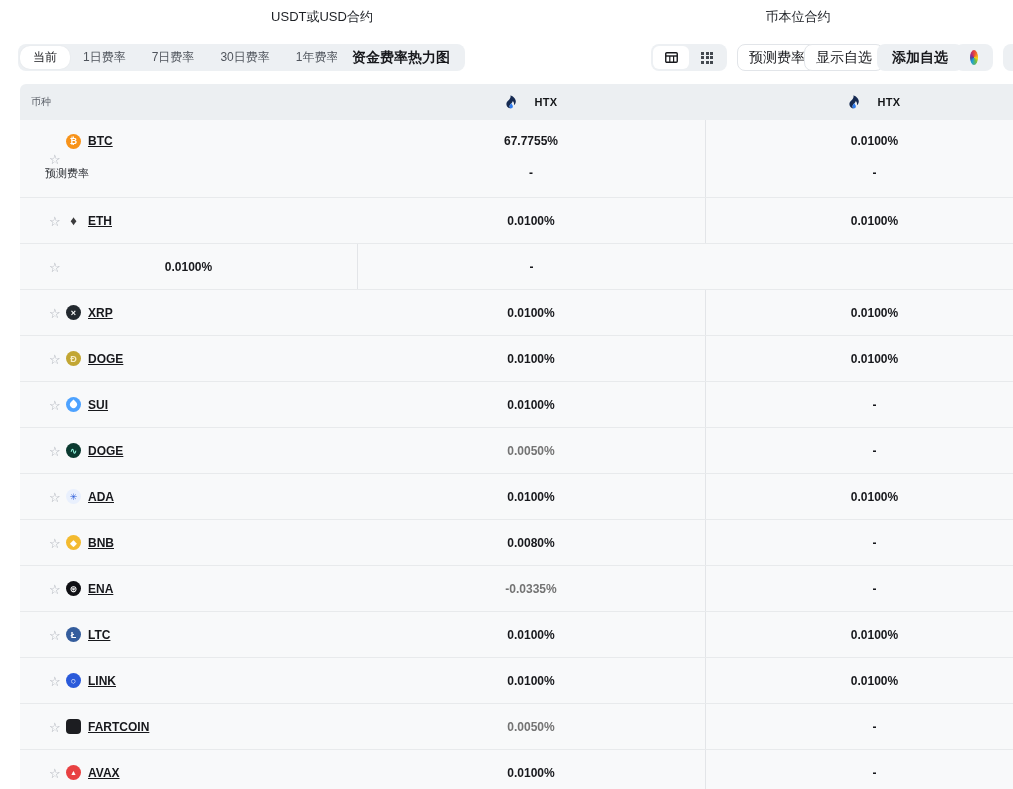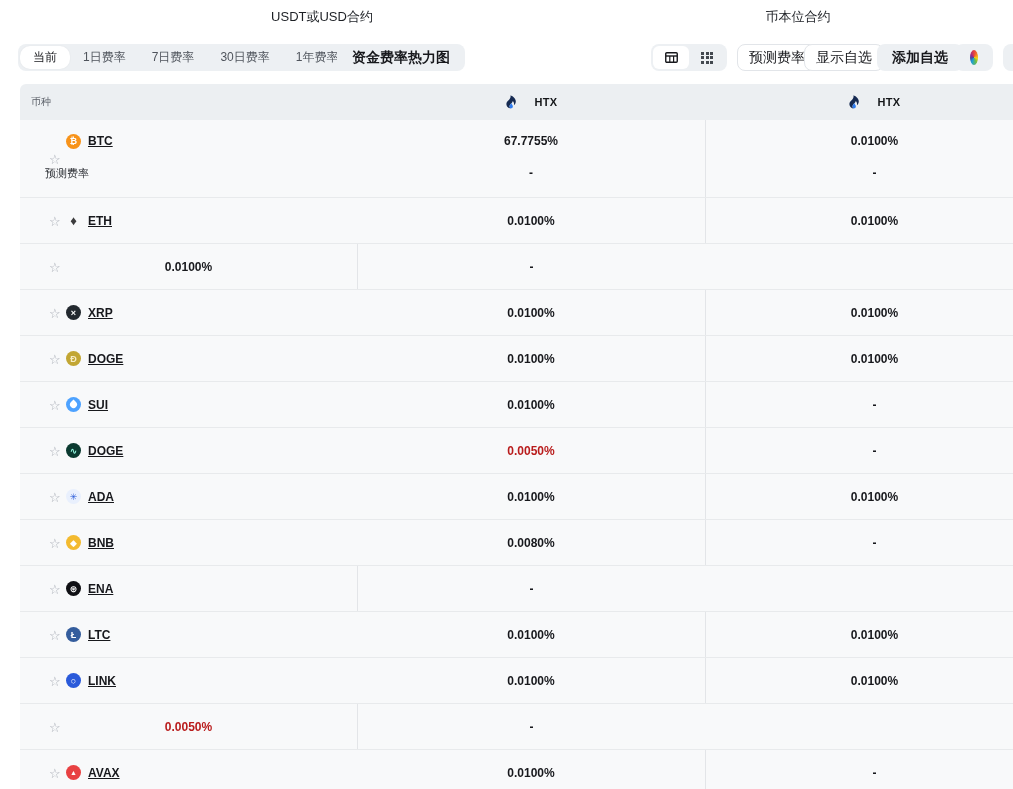--- a/index.html
+++ b/index.html
@@ -44,21 +44,21 @@
   .row.dbl { height:77px; grid-template-rows:42px 35px; }
   .coin-cell { display:flex; align-items:center; padding-left:46px; gap:7px; }
   .star { position:absolute; left:29px; top:50%; transform:translateY(-50%); font-size:13px; color:#a9aeb6; cursor:pointer; line-height:1; }
   .coin-icon { width:15px; height:15px; border-radius:50%; display:inline-flex; align-items:center; justify-content:center; font-size:9px; font-weight:bold; flex:0 0 auto; overflow:hidden; }
   .coin-icon.sq { border-radius:4px; }
   .coin-icon .bars { display:flex; flex-direction:column; gap:1.5px; }
   .coin-icon .bars i { display:block; width:8px; height:2px; border-radius:1px; }
   .coin-icon .drop { width:7px; height:7px; background:#fff; border-radius:0 50% 50% 50%; transform:rotate(45deg); }
   .coin-name { font-size:12px; font-weight:bold; color:#17181c;text-decoration:underline; }
   .val { display:flex; align-items:center; justify-content:center; font-size:12px; font-weight:bold; color:#17181c; }
-  .val.green { color:#b91c1c; }
+  .val.green { color:#737373; }
   .col2 { border-left:1px solid #e3e5e8; }
   .sub-label { display:flex; align-items:flex-start; padding-left:25px; padding-top:4px; font-size:11px; color:#2e3136; }
   .sub-val { align-items:flex-start; padding-top:4px; }
   .flame { display:inline-block; }
 </style>
 </head>
 <body>
 
 <div class="stage">
 
@@ -209,20 +209,21 @@
           </div>
           <div class="val">0.0080%</div>
           <div class="val col2">-</div>
         </div>
         <div class="row">
           <span class="star">☆</span>
           <div class="coin-cell">
             <span class="coin-icon" style="background: rgb(16, 16, 20); color: rgb(255, 255, 255);">⊛</span>
             <span class="coin-name">ENA</span>
           </div>
+          <div class="val green">-0.0335%</div>
           <div class="val col2">-</div>
         </div>
         <div class="row">
           <span class="star">☆</span>
           <div class="coin-cell">
             <span class="coin-icon" style="background: rgb(52, 93, 157); color: rgb(255, 255, 255);">Ł</span>
             <span class="coin-name">LTC</span>
           </div>
           <div class="val">0.0100%</div>
           <div class="val col2">0.0100%</div>
@@ -231,20 +232,24 @@
           <span class="star">☆</span>
           <div class="coin-cell">
             <span class="coin-icon" style="background: rgb(42, 90, 218); color: rgb(255, 255, 255);">○</span>
             <span class="coin-name">LINK</span>
           </div>
           <div class="val">0.0100%</div>
           <div class="val col2">0.0100%</div>
         </div>
         <div class="row">
           <span class="star">☆</span>
+          <div class="coin-cell">
+            <span class="coin-icon sq" style="background: rgb(28, 29, 33); color: rgb(138, 143, 152);"> </span>
+            <span class="coin-name">FARTCOIN</span>
+          </div>
           <div class="val green">0.0050%</div>
           <div class="val col2">-</div>
         </div>
         <div class="row">
           <span class="star">☆</span>
           <div class="coin-cell">
             <span class="coin-icon" style="background: rgb(232, 65, 66); color: rgb(255, 255, 255); font-size: 7px;">▲</span>
             <span class="coin-name">AVAX</span>
           </div>
           <div class="val">0.0100%</div>

